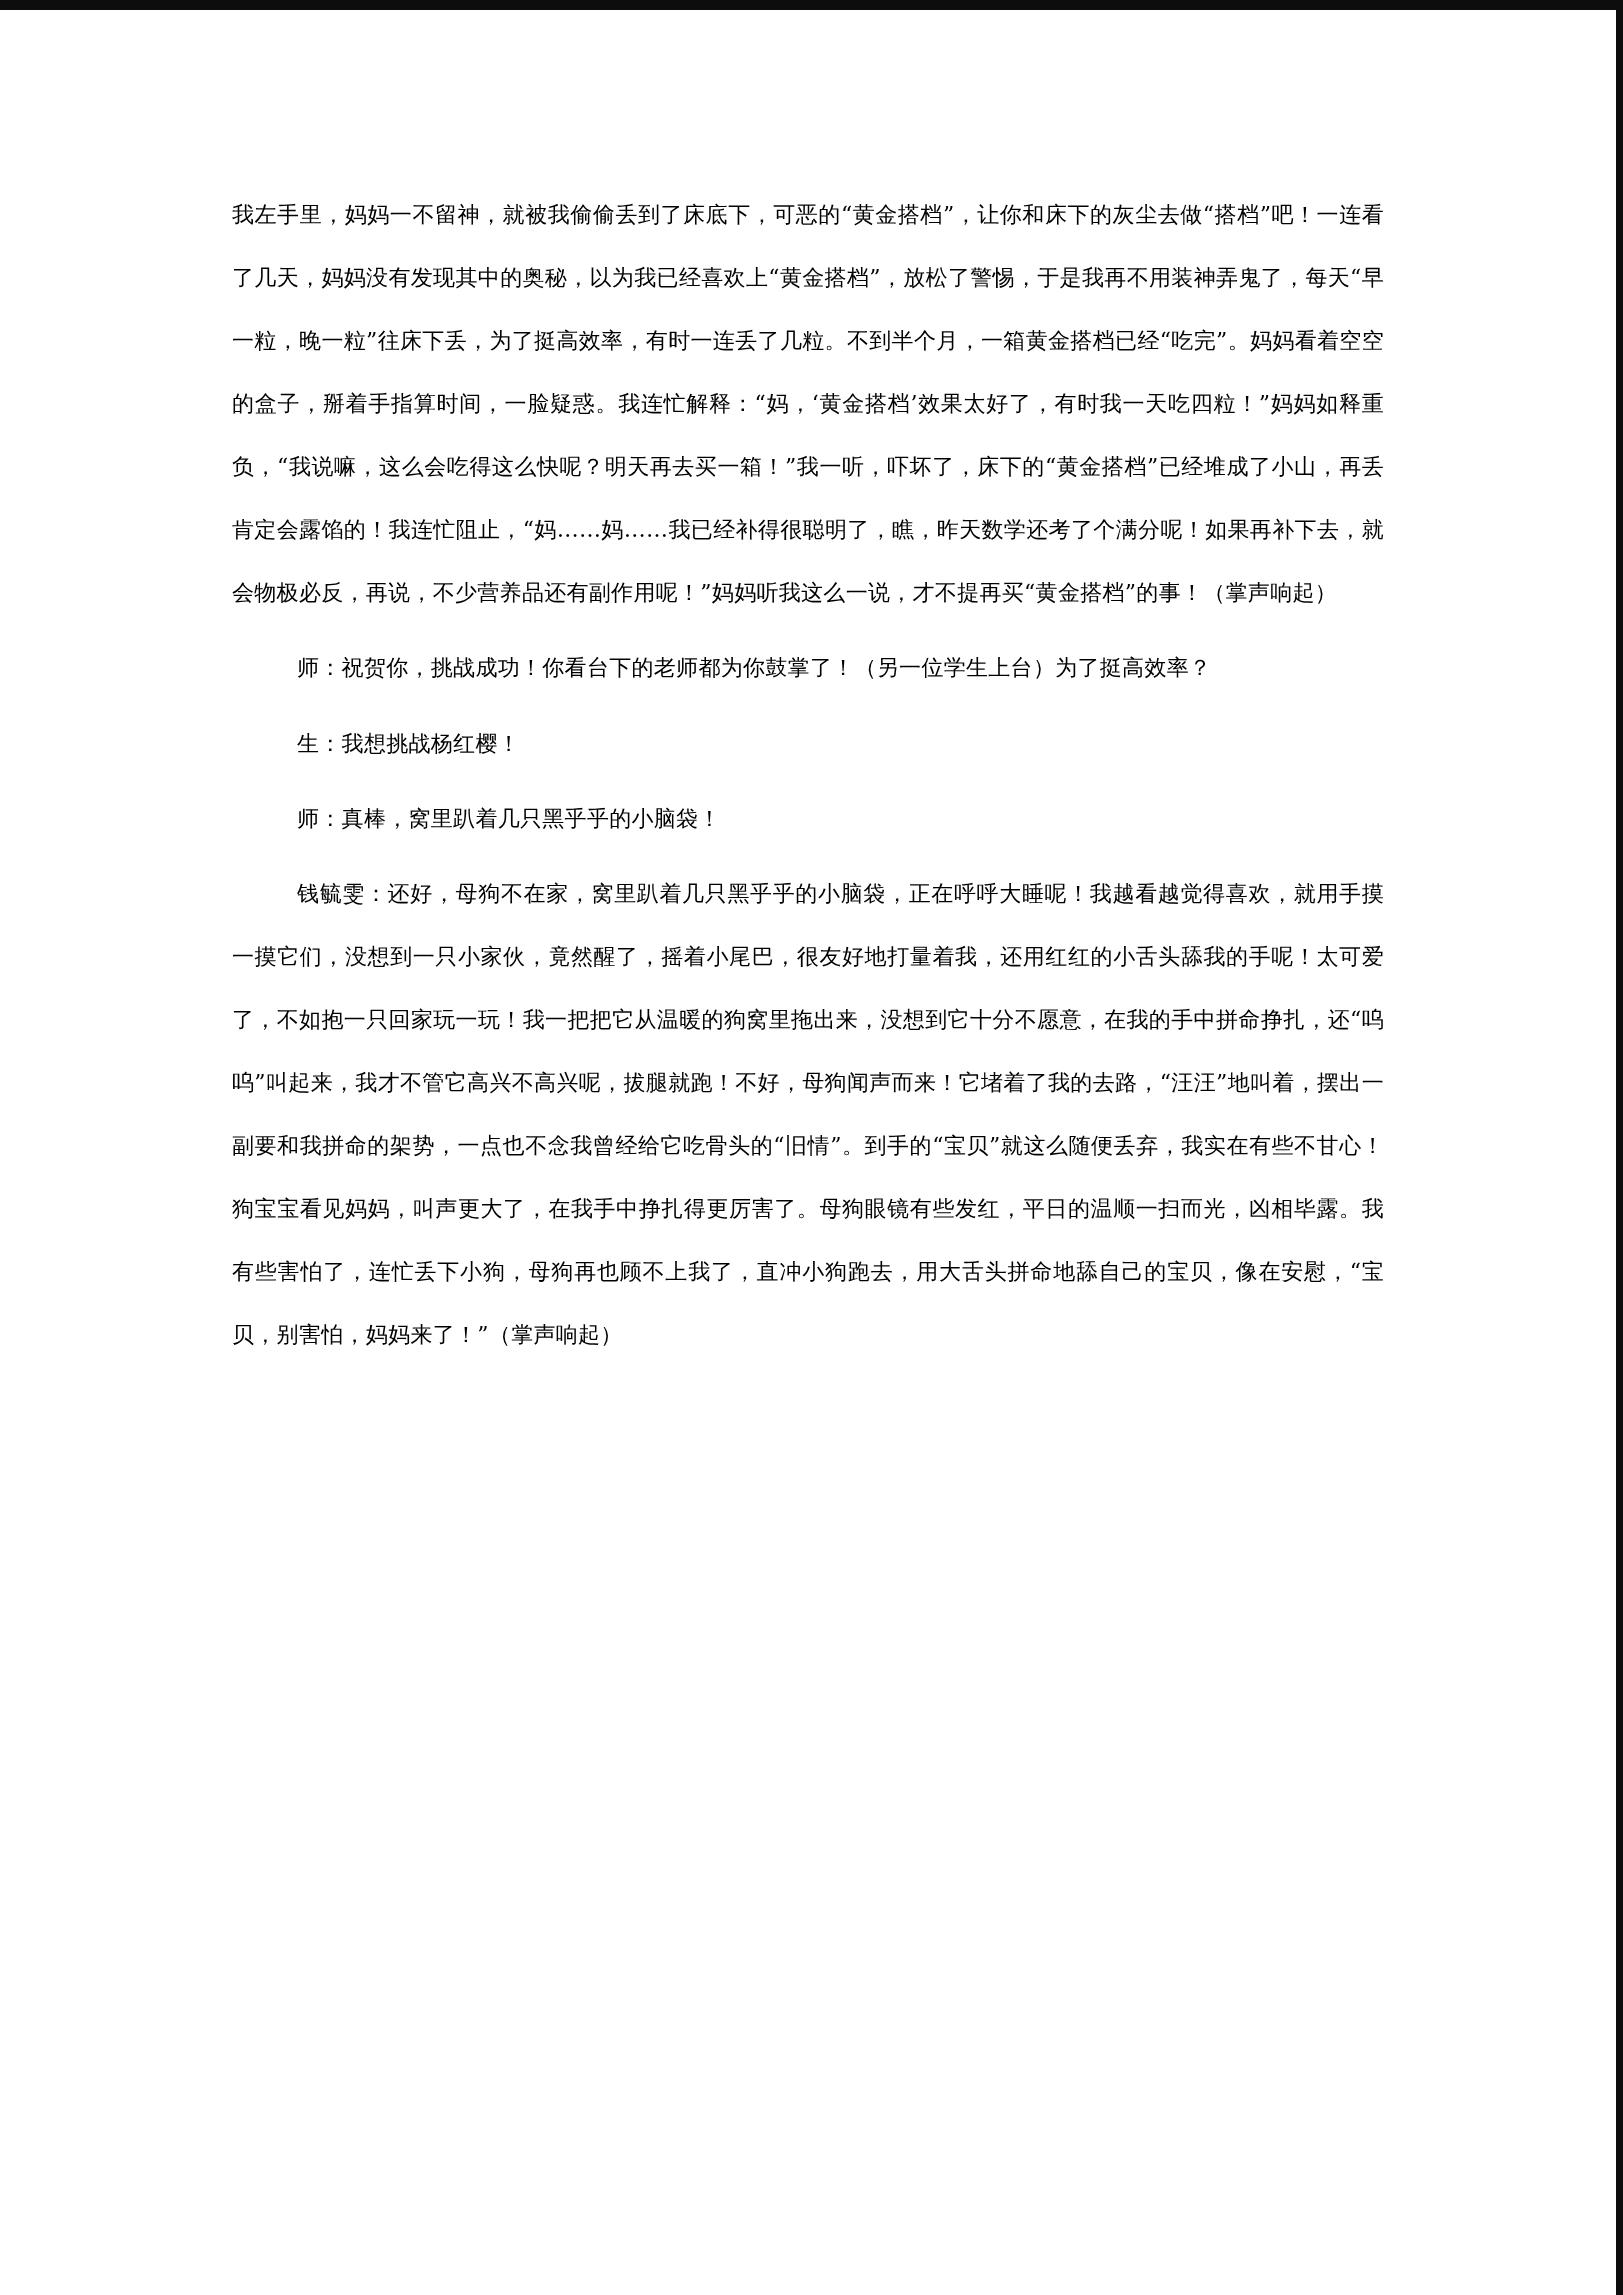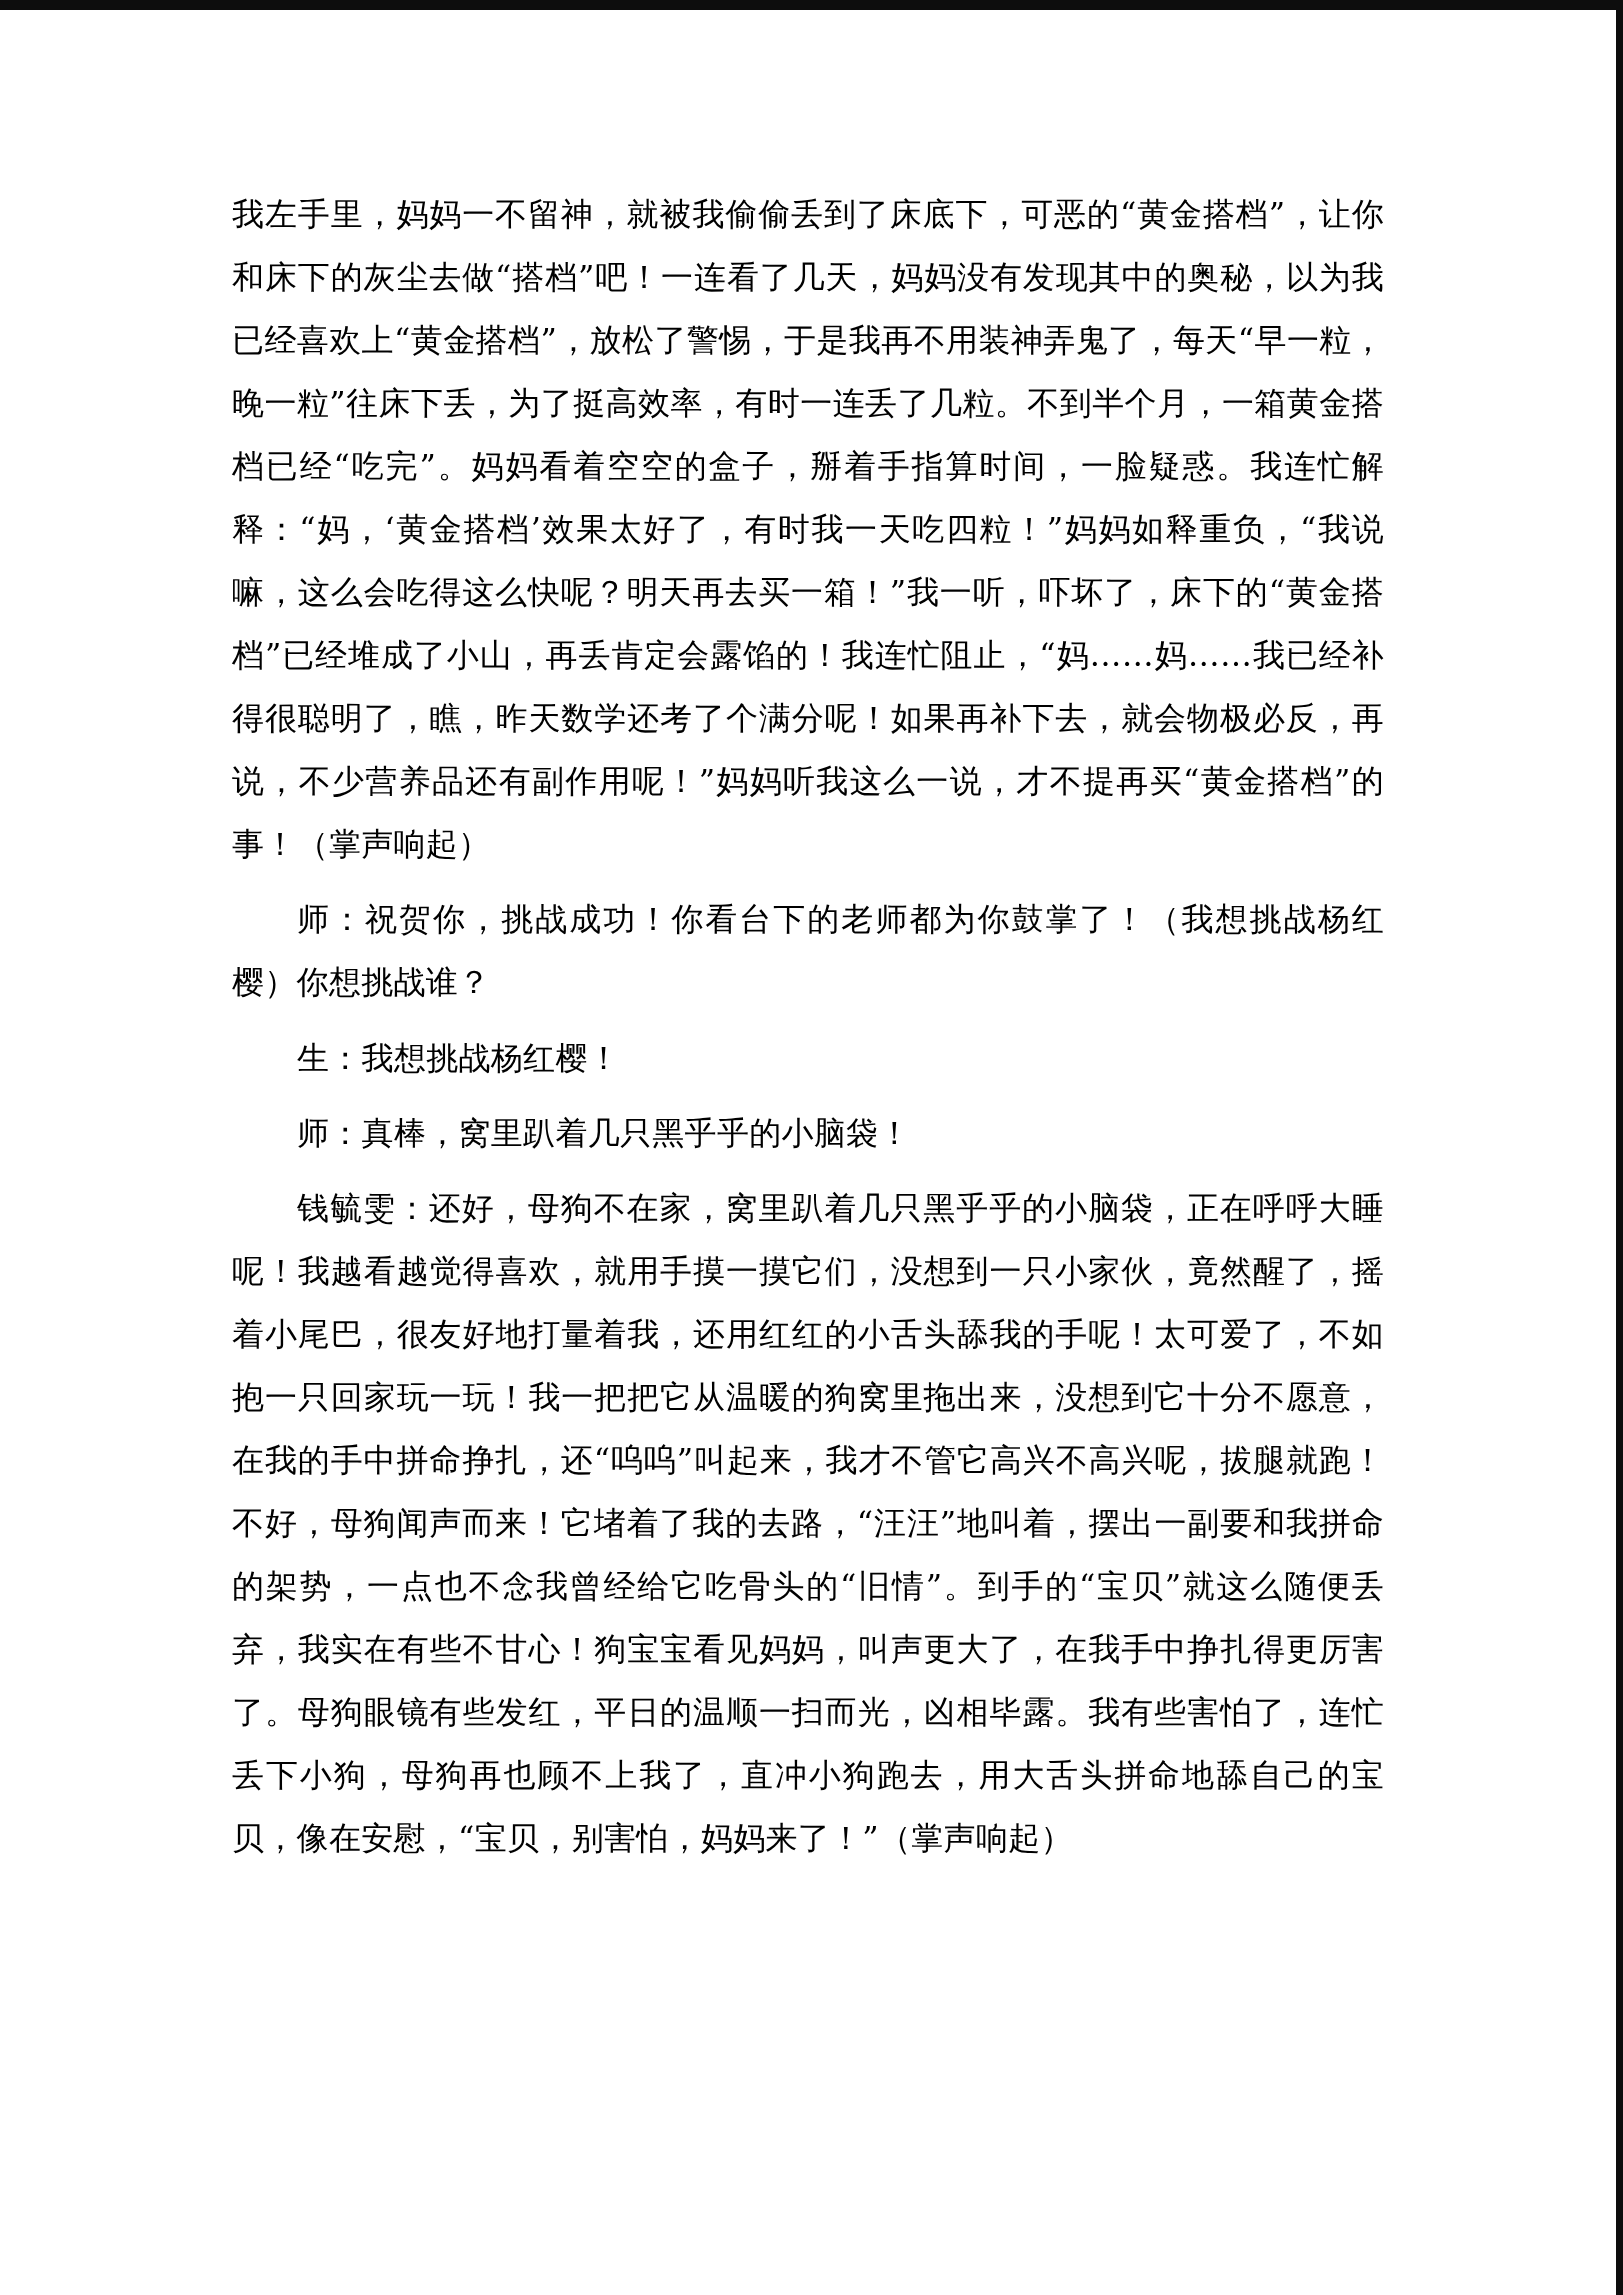--- a/index.html
+++ b/index.html
@@ -38,21 +38,21 @@
   .content {
     position: absolute;
     top: 183px;
     left: 232px;
     width: 1152px;
   }
 
   p.para {
     margin: 0 0 12.3px 0;
     font-family: "DejaVu Serif", "Liberation Serif", serif;
-    font-size: 32px;
+    font-size: 22px;
     line-height: 63px;
     color: #000000;
     text-align: justify;
     text-justify: inter-character;
     text-align-last: left;
     letter-spacing: 0.3px;
     word-break: break-all;
   }
 
   p.indent {
@@ -68,21 +68,21 @@
 
 <div class="page">
 
   <div class="edge-top"></div>
   <div class="edge-right"></div>
 
   <div class="content">
 
     <p class="para cont">我左手里，妈妈一不留神，就被我偷偷丢到了床底下，可恶的“黄金搭档”，让你和床下的灰尘去做“搭档”吧！一连看了几天，妈妈没有发现其中的奥秘，以为我已经喜欢上“黄金搭档”，放松了警惕，于是我再不用装神弄鬼了，每天“早一粒，晚一粒”往床下丢，为了挺高效率，有时一连丢了几粒。不到半个月，一箱黄金搭档已经“吃完”。妈妈看着空空的盒子，掰着手指算时间，一脸疑惑。我连忙解释：“妈，‘黄金搭档’效果太好了，有时我一天吃四粒！”妈妈如释重负，“我说嘛，这么会吃得这么快呢？明天再去买一箱！”我一听，吓坏了，床下的“黄金搭档”已经堆成了小山，再丢肯定会露馅的！我连忙阻止，“妈……妈……我已经补得很聪明了，瞧，昨天数学还考了个满分呢！如果再补下去，就会物极必反，再说，不少营养品还有副作用呢！”妈妈听我这么一说，才不提再买“黄金搭档”的事！（掌声响起）</p>
 
-    <p class="para indent">师：祝贺你，挑战成功！你看台下的老师都为你鼓掌了！（我想挑战杨红樱）你想挑战谁？</p>
+    <p class="para indent">师：祝贺你，挑战成功！你看台下的老师都为你鼓掌了！（另一位学生上台）为了挺高效率？</p>
 
     <p class="para indent">生：我想挑战杨红樱！</p>
 
     <p class="para indent">师：真棒，窝里趴着几只黑乎乎的小脑袋！</p>
 
     <p class="para indent">钱毓雯：还好，母狗不在家，窝里趴着几只黑乎乎的小脑袋，正在呼呼大睡呢！我越看越觉得喜欢，就用手摸一摸它们，没想到一只小家伙，竟然醒了，摇着小尾巴，很友好地打量着我，还用红红的小舌头舔我的手呢！太可爱了，不如抱一只回家玩一玩！我一把把它从温暖的狗窝里拖出来，没想到它十分不愿意，在我的手中拼命挣扎，还“呜呜”叫起来，我才不管它高兴不高兴呢，拔腿就跑！不好，母狗闻声而来！它堵着了我的去路，“汪汪”地叫着，摆出一副要和我拼命的架势，一点也不念我曾经给它吃骨头的“旧情”。到手的“宝贝”就这么随便丢弃，我实在有些不甘心！狗宝宝看见妈妈，叫声更大了，在我手中挣扎得更厉害了。母狗眼镜有些发红，平日的温顺一扫而光，凶相毕露。我有些害怕了，连忙丢下小狗，母狗再也顾不上我了，直冲小狗跑去，用大舌头拼命地舔自己的宝贝，像在安慰，“宝贝，别害怕，妈妈来了！”（掌声响起）</p>
 
   </div>
 
 </div>

